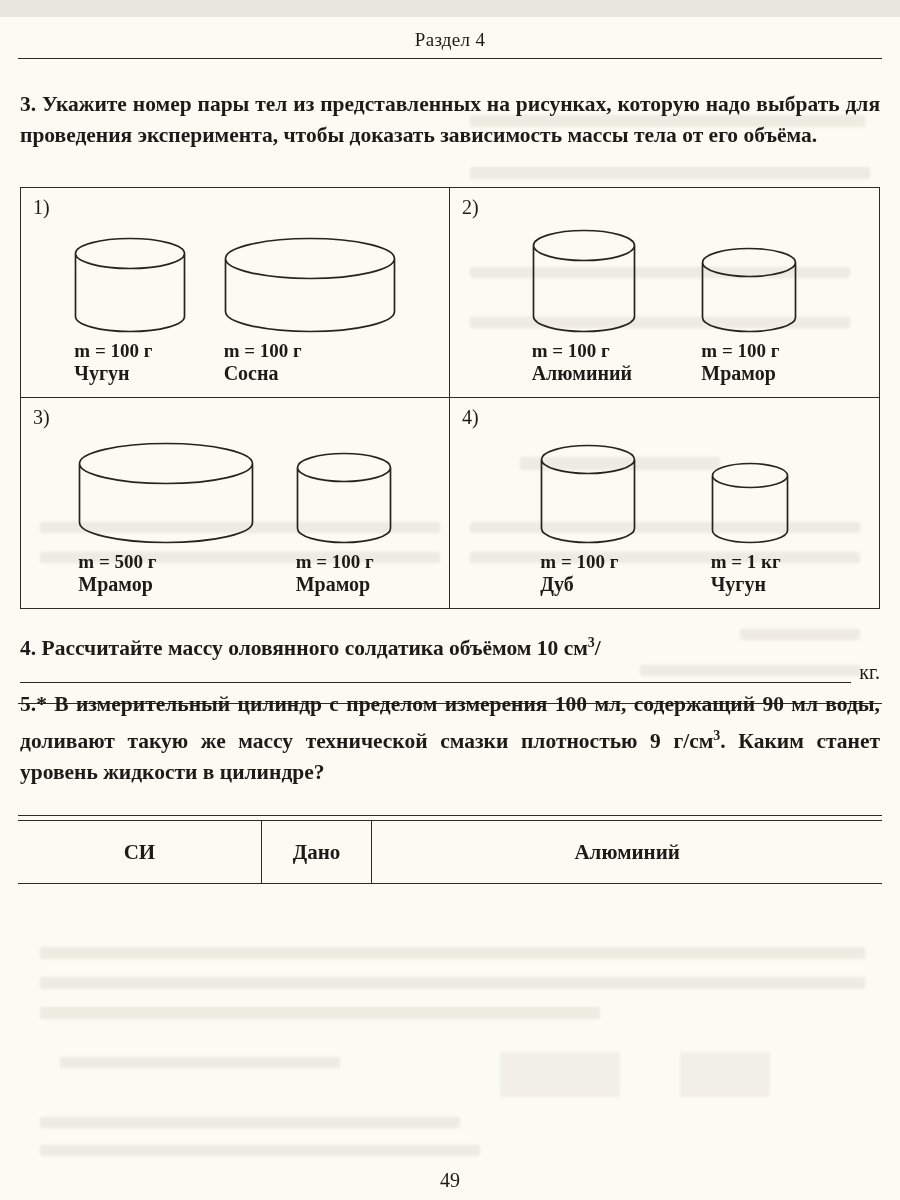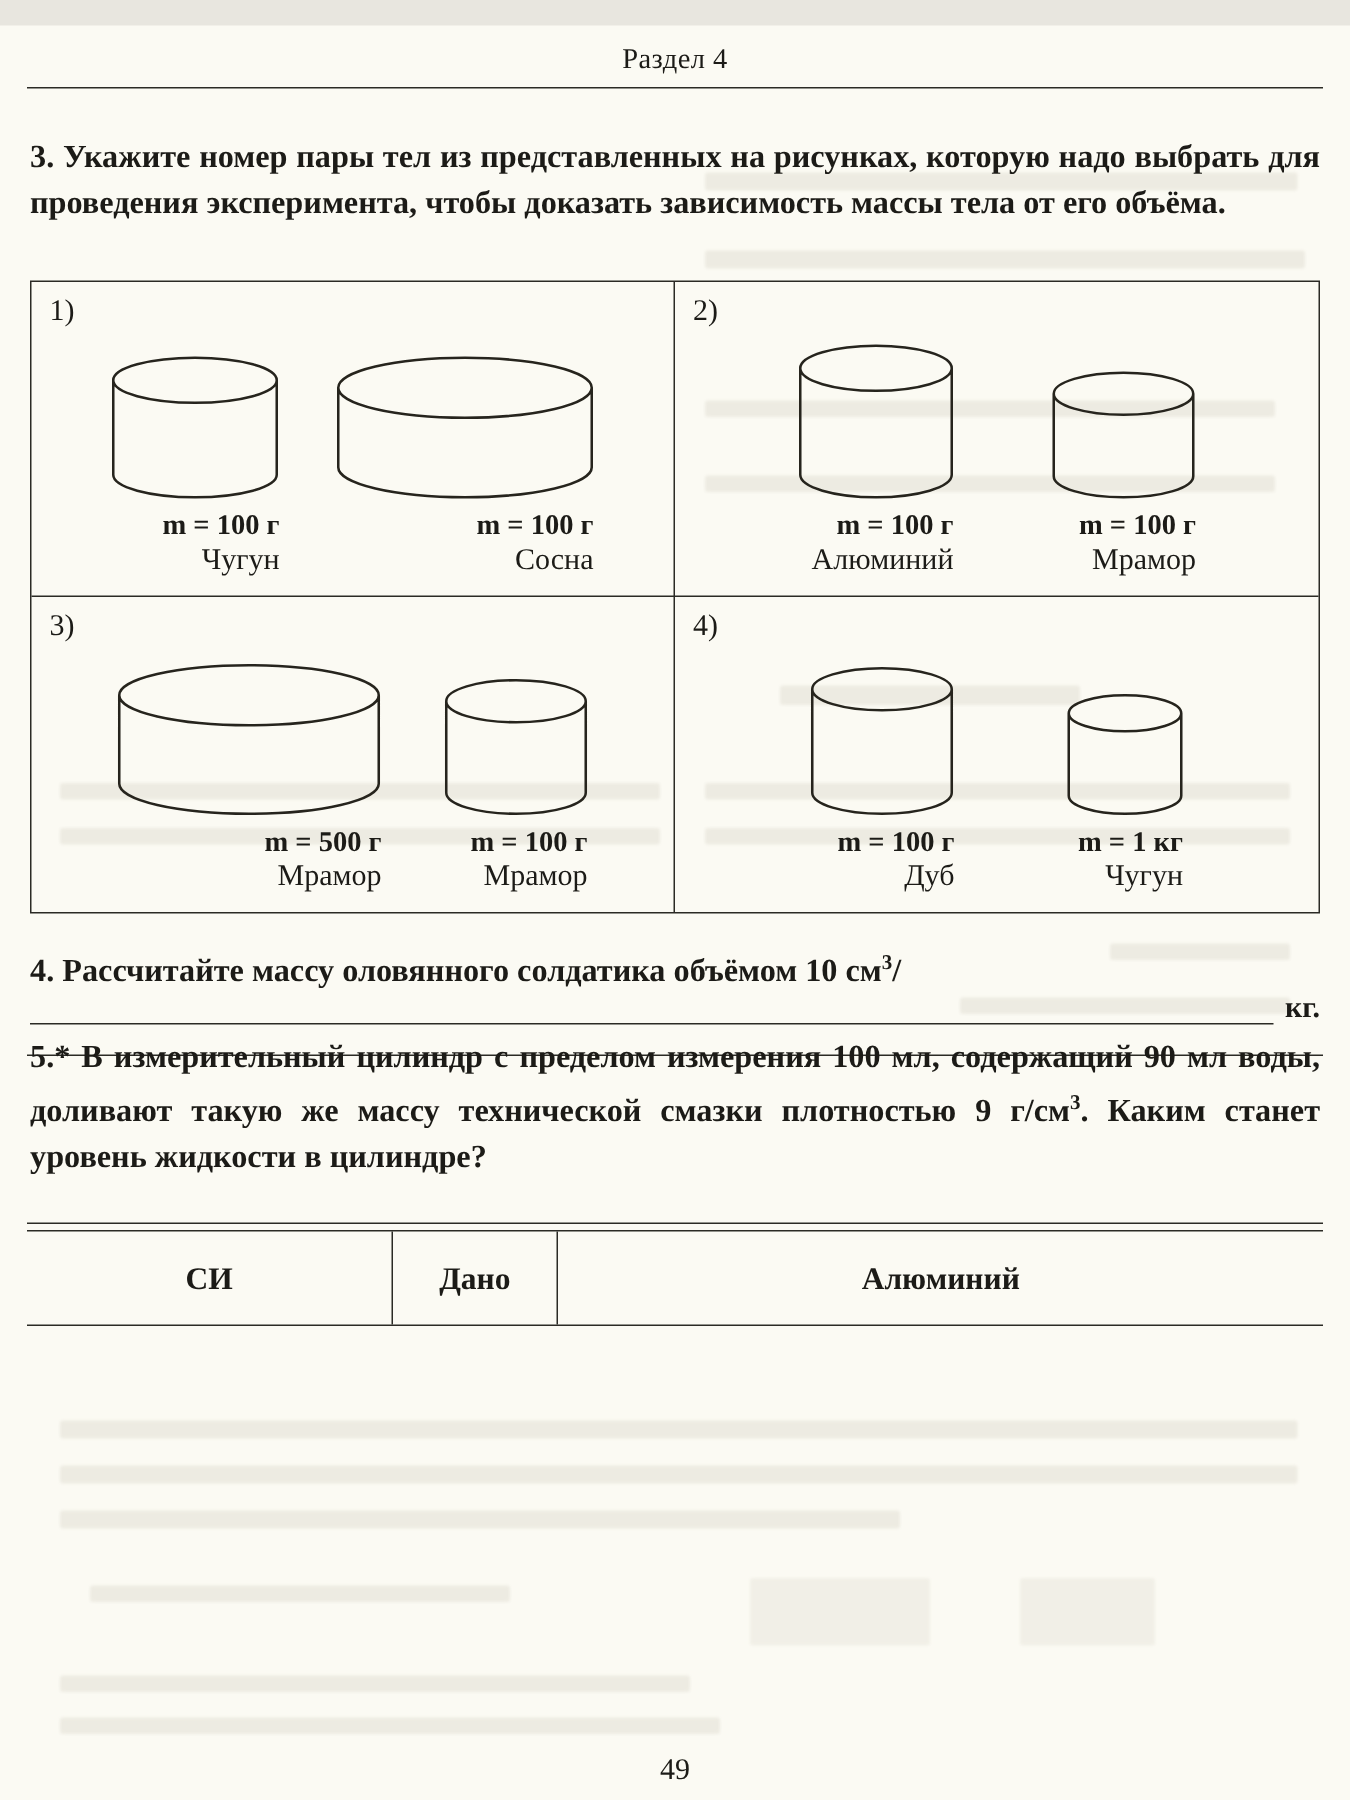--- a/index.html
+++ b/index.html
@@ -17,30 +17,30 @@
   #q5{top:672px;}
   sup{font-size:14px;}
   
   .fig{position:absolute;left:20px;top:170px;width:860px;height:422px;border:1.7px solid #2b2a25;
        display:grid;grid-template-columns:1fr 1fr;grid-template-rows:1fr 1fr;box-sizing:border-box;}
   .cell{position:relative;display:flex;align-items:flex-end;justify-content:space-evenly;
         padding:26px 16px 12px;box-sizing:border-box;}
   .b-r{border-right:1.7px solid #2b2a25;}
   .b-b{border-bottom:1.7px solid #2b2a25;}
   .pair-num{position:absolute;top:8px;left:12px;font-size:20px;}
-  .item{display:flex;flex-direction:column;align-items:flex-end;}
+  .item{display:flex;flex-direction:column;align-items:flex-start;}
   .cyl{display:block;}
   .mass{font-weight:bold;font-size:19px;margin-top:7px;white-space:nowrap;}
-  .material{font-weight:normal;font-size:20px;white-space:nowrap;}
+  .material{font-weight:bold;font-size:20px;white-space:nowrap;}
   
   .answer-line{position:absolute;left:20px;width:860px;display:flex;align-items:flex-end;}
   #q4-answer{top:640px;height:26px;}
   #q5-answer{top:764px;height:26px;}
   .blank{flex:1;border-bottom:1.5px solid #2b2a25;height:100%;}
-  .unit{font-weight:bold;font-size:20px;margin-left:8px;line-height:22px;}
+  .unit{font-weight:normal;font-size:20px;margin-left:8px;line-height:22px;}
   .divider{position:absolute;top:686px;left:18px;width:864px;border-top:1.6px solid #2b2a25;}
   
   .sol{position:absolute;left:18px;top:798px;width:864px;}
   .double-rule{height:4px;border-top:1.6px solid #2b2a25;border-bottom:1.6px solid #2b2a25;}
   .sol-header{display:grid;grid-template-columns:28.1% 12.8% 59.1%;height:62px;border-bottom:1.7px solid #2b2a25;}
   .sol-cell{display:flex;align-items:center;justify-content:center;font-weight:bold;font-size:21px;}
   .sol-cell + .sol-cell{border-left:1.7px solid #2b2a25;}
   
   .pgnum{position:absolute;top:1152px;left:0;width:100%;text-align:center;font-size:20px;}
 </style>

